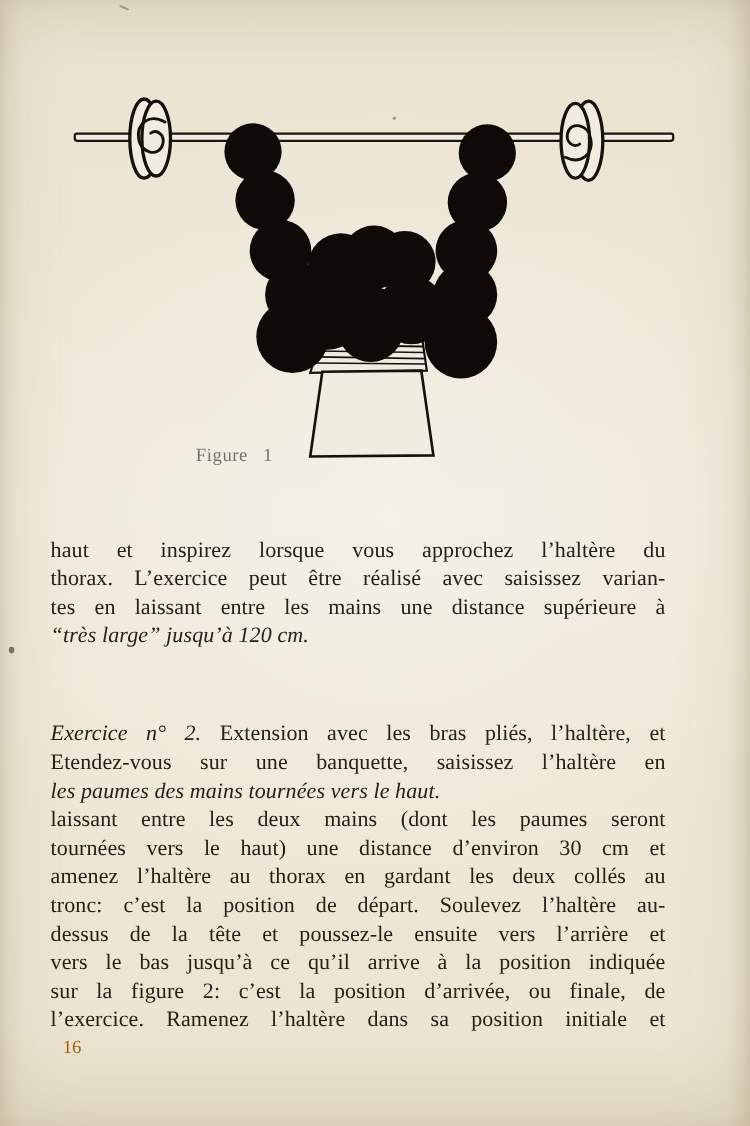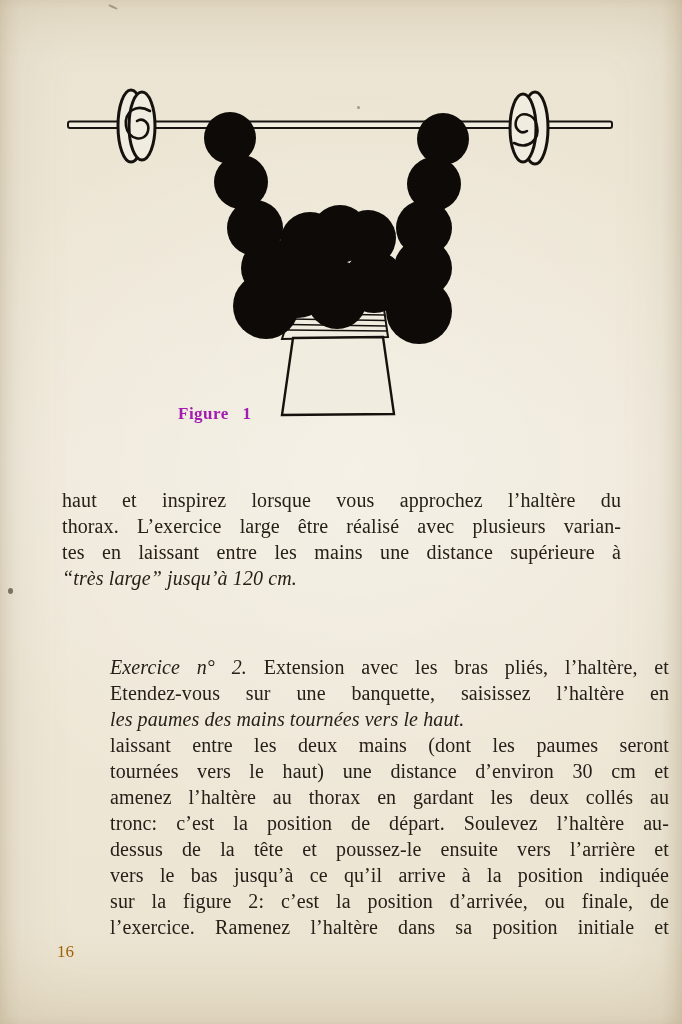--- a/index.html
+++ b/index.html
@@ -10,26 +10,26 @@
       radial-gradient(90% 55% at 52% 46%, rgba(255,255,255,0.35), rgba(255,255,255,0) 70%),
       linear-gradient(90deg, rgba(148,124,82,0.10) 0%, rgba(148,124,82,0) 3%, rgba(148,124,82,0) 97%, rgba(148,124,82,0.14) 100%),
       linear-gradient(180deg, #e7dfcb 0%, #ebe4d2 6%, #efe9da 45%, #ece5d3 90%, #e5dcc6 100%);
     box-shadow: inset 0 0 70px rgba(125,102,60,0.16), inset 0 0 10px rgba(125,102,60,0.10);
   }
   .page{position:absolute;inset:0;}
   
   .fig-svg{position:absolute;left:0;top:0;width:682px;height:450px;}
   .fig-caption{
     position:absolute;left:178px;top:404px;
-    font-weight:bold;font-size:17px;color:#a21caf;word-spacing:9px;letter-spacing:0.5px;
+    font-weight:normal;font-size:17px;color:#737373;word-spacing:9px;letter-spacing:0.5px;
   }
   
-  .textblock{position:absolute;left:62px;width:559px;color:#262019;}
+  .textblock{position:absolute;left:46px;width:559px;color:#262019;}
   .para1{top:487px;}
-  .para2{top:654px;margin-left:48px;}
+  .para2{top:654px;}
   .tl{
     font-size:20px;line-height:26px;height:26px;white-space:nowrap;
     text-align:justify;text-align-last:justify;
     letter-spacing:0.1px;
   }
   .tl.end{text-align-last:left;font-style:italic;}
   .ital{font-style:italic;}
   
   .pagenum{position:absolute;left:57px;top:942px;font-size:17px;color:#a16207;}
   
@@ -94,21 +94,21 @@
       <circle cx="336" cy="292" r="32"></circle>
       <circle cx="374" cy="282" r="31"></circle>
       <circle cx="337" cy="299" r="30"></circle>
     </g>
   </svg>
 
   <div class="fig-caption">Figure 1</div>
 
   <div class="textblock para1">
     <div class="tl">haut et inspirez lorsque vous approchez l’haltère du</div>
-    <div class="tl">thorax. L’exercice large être réalisé avec plusieurs varian-</div>
+    <div class="tl">thorax. L’exercice peut être réalisé avec saisissez varian-</div>
     <div class="tl">tes en laissant entre les mains une distance supérieure à</div>
     <div class="tl end">“très large” jusqu’à 120 cm.</div>
   </div>
 
   <div class="textblock para2">
     <div class="tl">
       <span class="ital">Exercice n° 2.</span>
       <span>Extension avec les bras pliés, l’haltère, et</span>
     </div>
     <div class="tl">Etendez-vous sur une banquette, saisissez l’haltère en</div>

